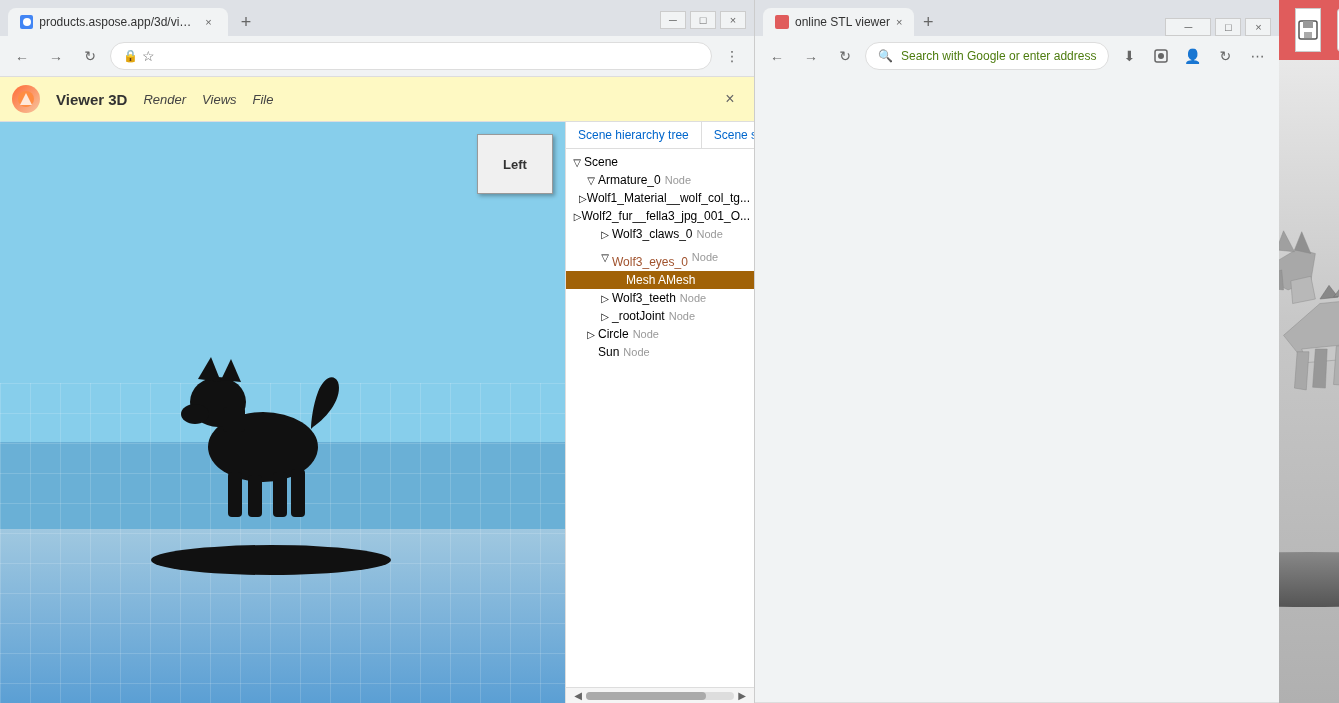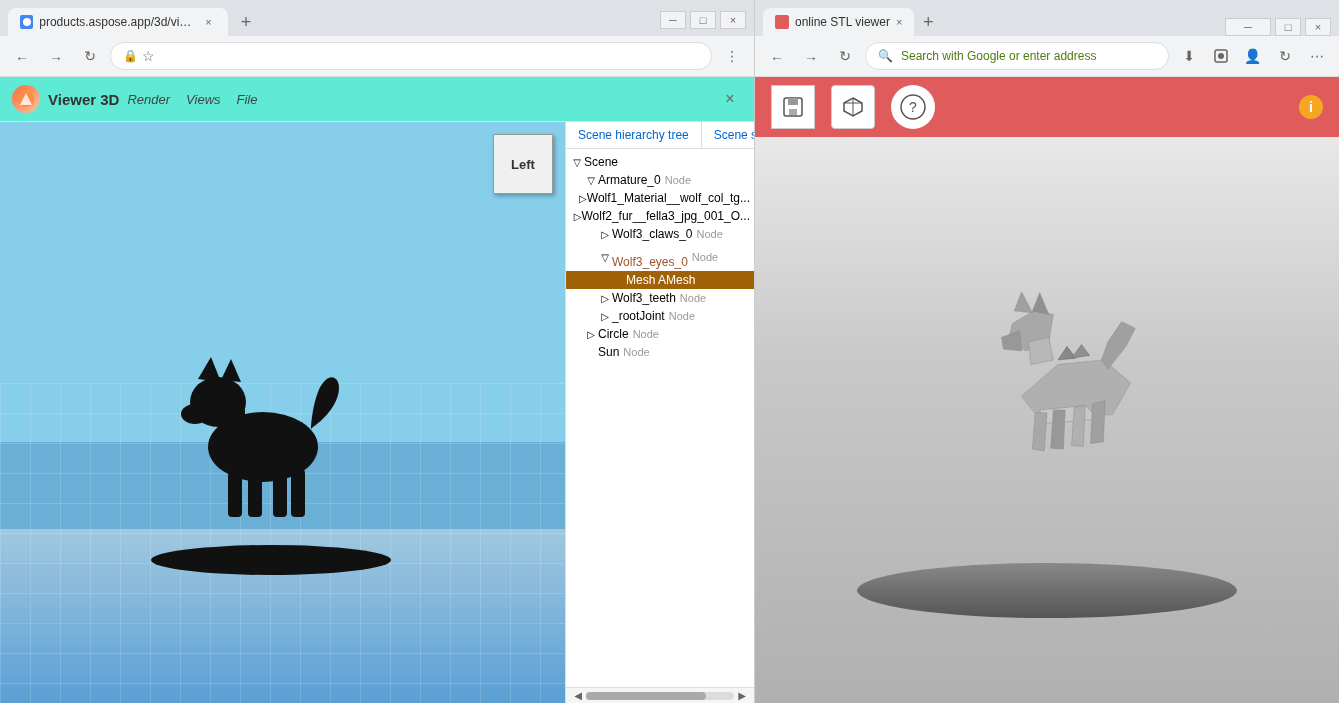--- a/index.html
+++ b/index.html
@@ -100,22 +100,22 @@
       display: flex;
       flex-direction: column;
       overflow: hidden;
     }
 
     .app-titlebar {
       display: flex;
       align-items: center;
       padding: 8px 12px;
       border-bottom: 1px solid #ddd;
-      background: #5eead4;
-      gap: 8px;
+      background: #fef9c3;
+      gap: 16px;
     }
 
     .app-logo {
       width: 28px; height: 28px;
       background: linear-gradient(135deg, #ff6b35, #f7c59f);
       border-radius: 50%;
       display: flex; align-items: center; justify-content: center;
       font-size: 14px;
     }
 
@@ -157,21 +157,21 @@
       background-image:
         linear-gradient(rgba(255,255,255,0.15) 1px, transparent 1px),
         linear-gradient(90deg, rgba(255,255,255,0.15) 1px, transparent 1px);
       background-size: 30px 30px;
     }
 
     
     .orientation-cube {
       position: absolute;
       top: 12px; right: 12px;
-      width: 60px; height: 60px;
+      width: 76px; height: 60px;
       background: #f0f0f0;
       border: 1px solid #999;
       display: flex; align-items: center; justify-content: center;
       font-size: 13px; font-weight: bold; color: #333;
       box-shadow: 2px 2px 4px rgba(0,0,0,0.3);
     }
 
     
     .wolf-left {
       position: absolute;
@@ -274,21 +274,21 @@
     .scroll-arrow {
       width: 16px; height: 16px;
       display: flex; align-items: center; justify-content: center;
       font-size: 10px; color: #666;
     }
 
     
     .right-browser {
       flex: 1;
       display: flex;
-      flex-direction: column;
+      flex-direction: row;
       overflow: hidden;
       justify-content: space-between;
     }
 
     .right-chrome {
       background: #f1f3f4;
       border-bottom: 1px solid #ddd;
     }
 
     .right-tab {

